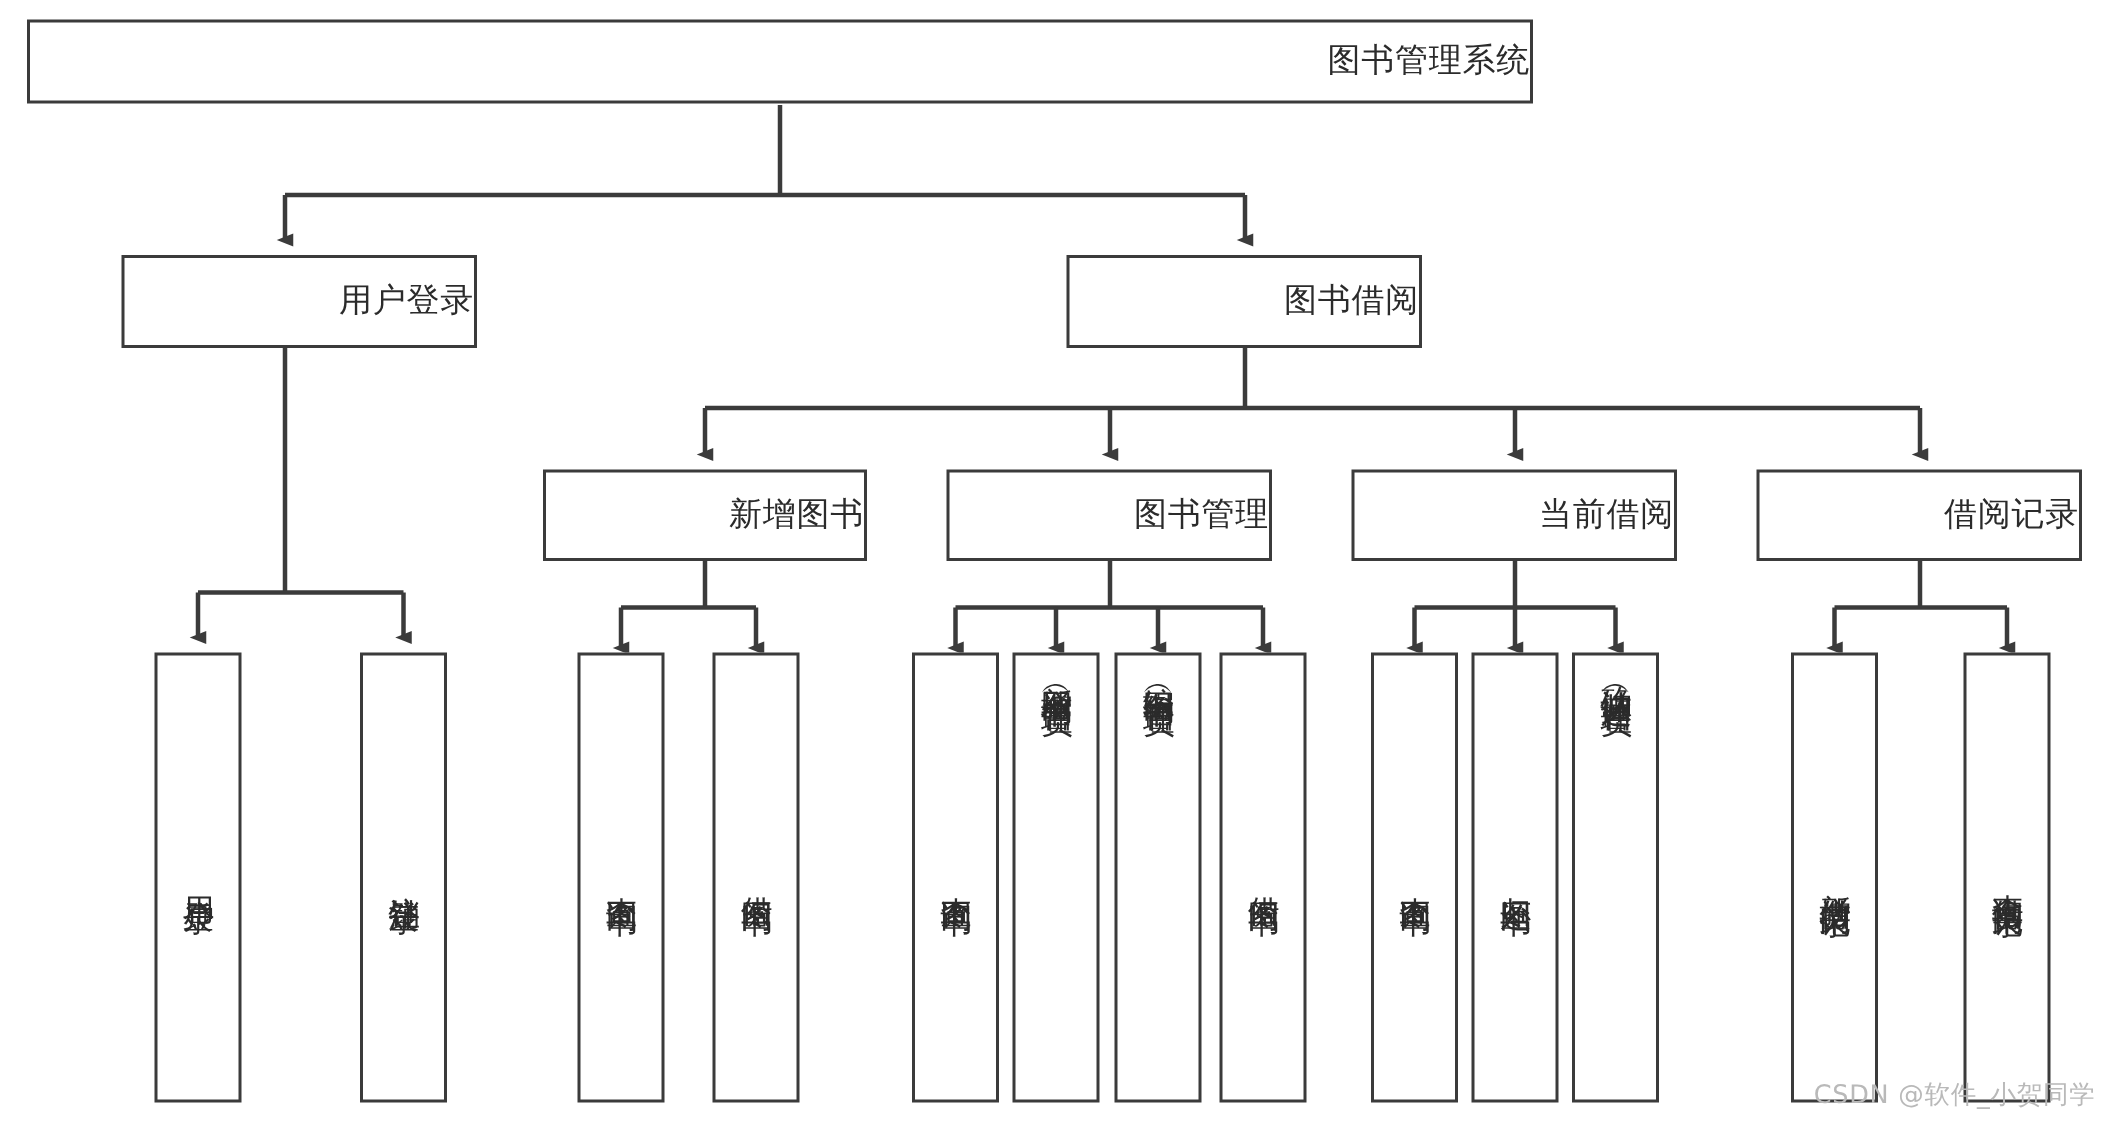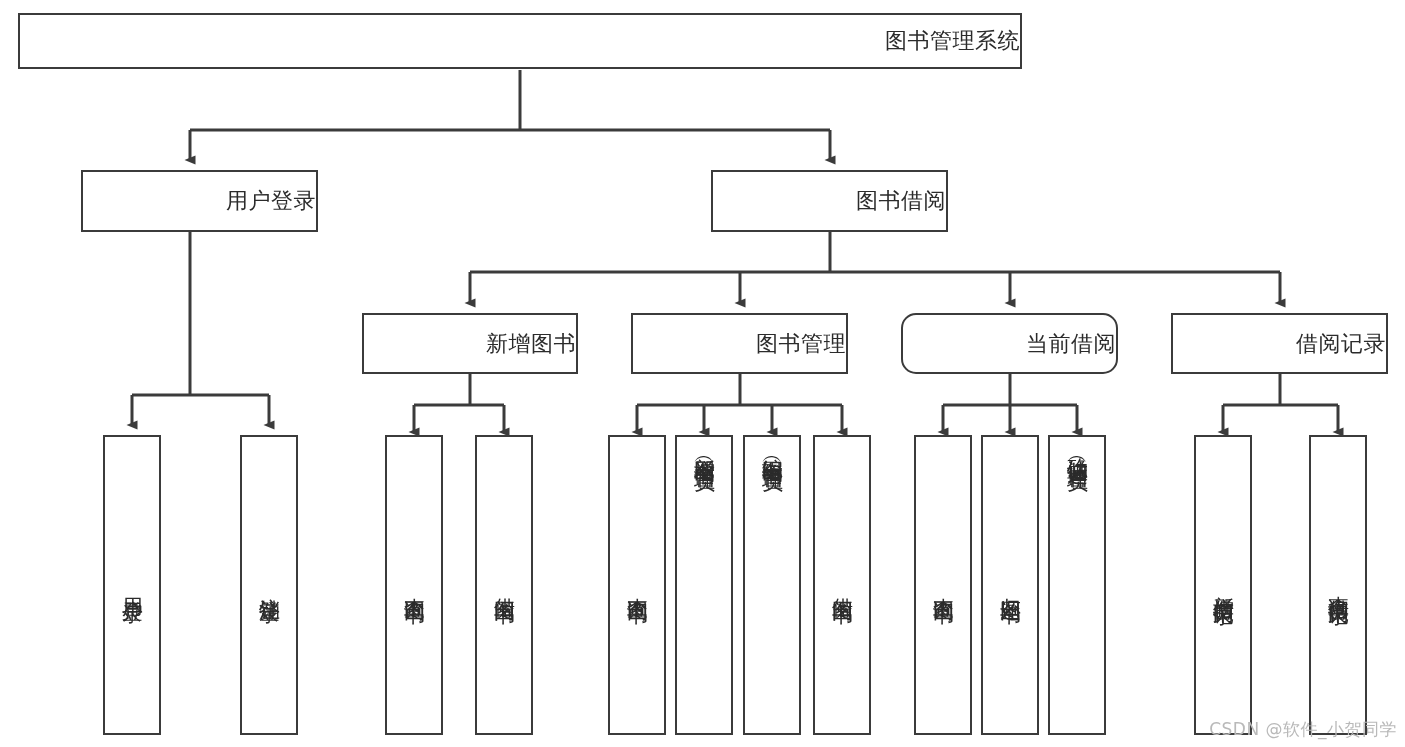--- a/index.html
+++ b/index.html
@@ -150,21 +150,21 @@
   </div>
 
   <div class="node-box" style="left:362px; top:313px; width:216px; height:61px;">
     <span class="node-label-h">新增图书</span>
   </div>
 
   <div class="node-box" style="left:631px; top:313px; width:217px; height:61px;">
     <span class="node-label-h">图书管理</span>
   </div>
 
-  <div class="node-box" style="left:901px; top:313px; width:217px; height:61px;border-radius:15px;">
+  <div class="node-box" style="left:901px; top:313px; width:217px; height:61px;">
     <span class="node-label-h">当前借阅</span>
   </div>
 
   <div class="node-box" style="left:1171px; top:313px; width:217px; height:61px;">
     <span class="node-label-h">借阅记录</span>
   </div>
 
   <div class="leaf-box" style="left:103px; top:435px; width:58px; height:300px;">
     <span class="node-label-v">用户登录</span>
   </div>

